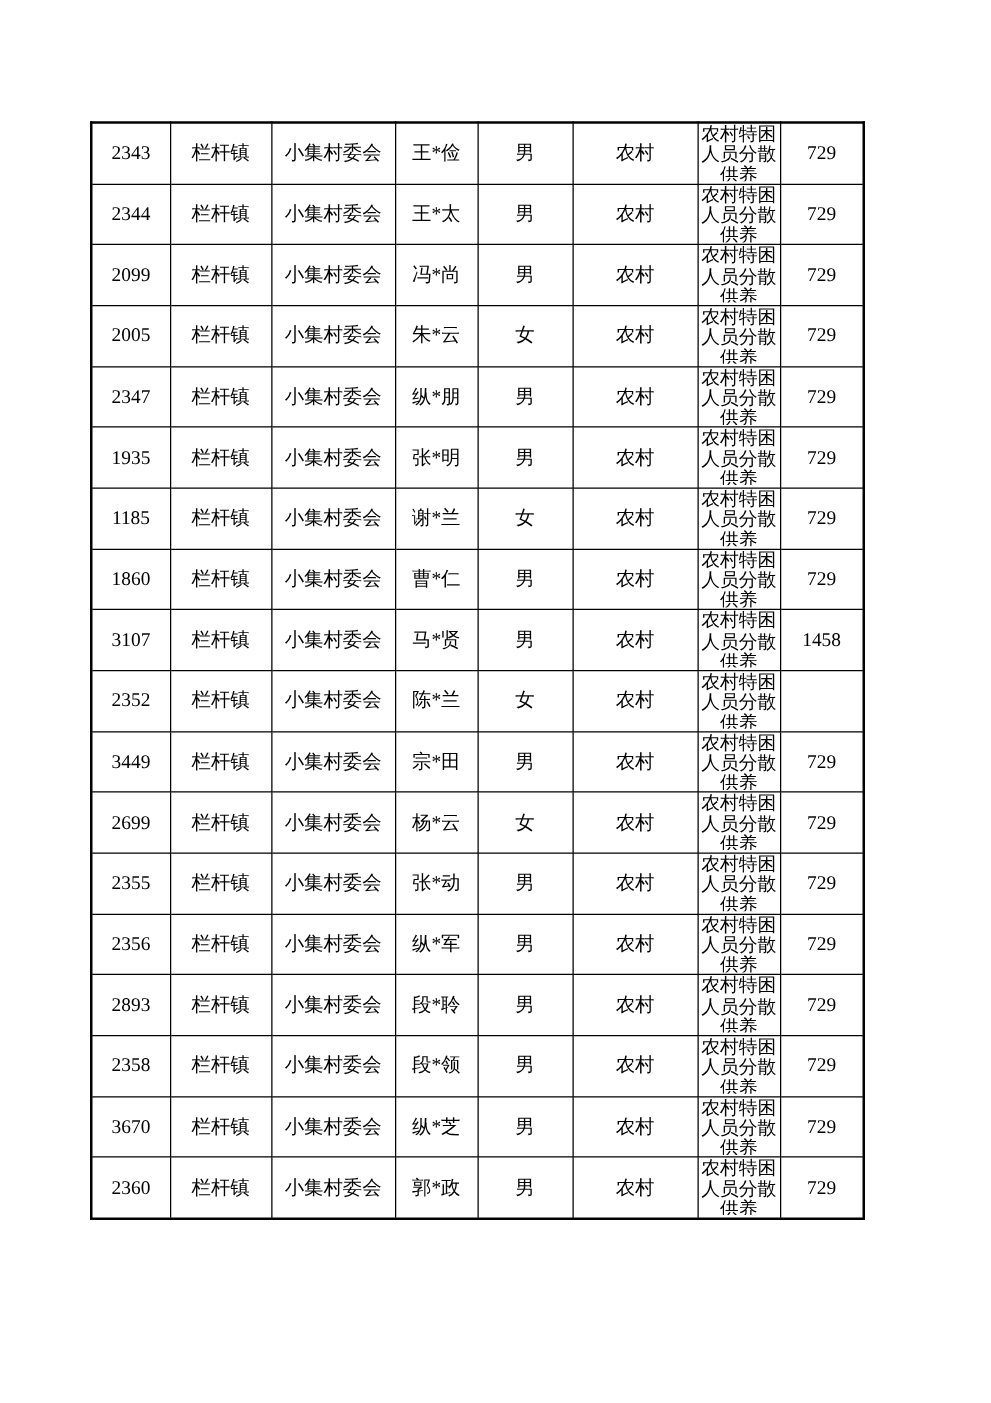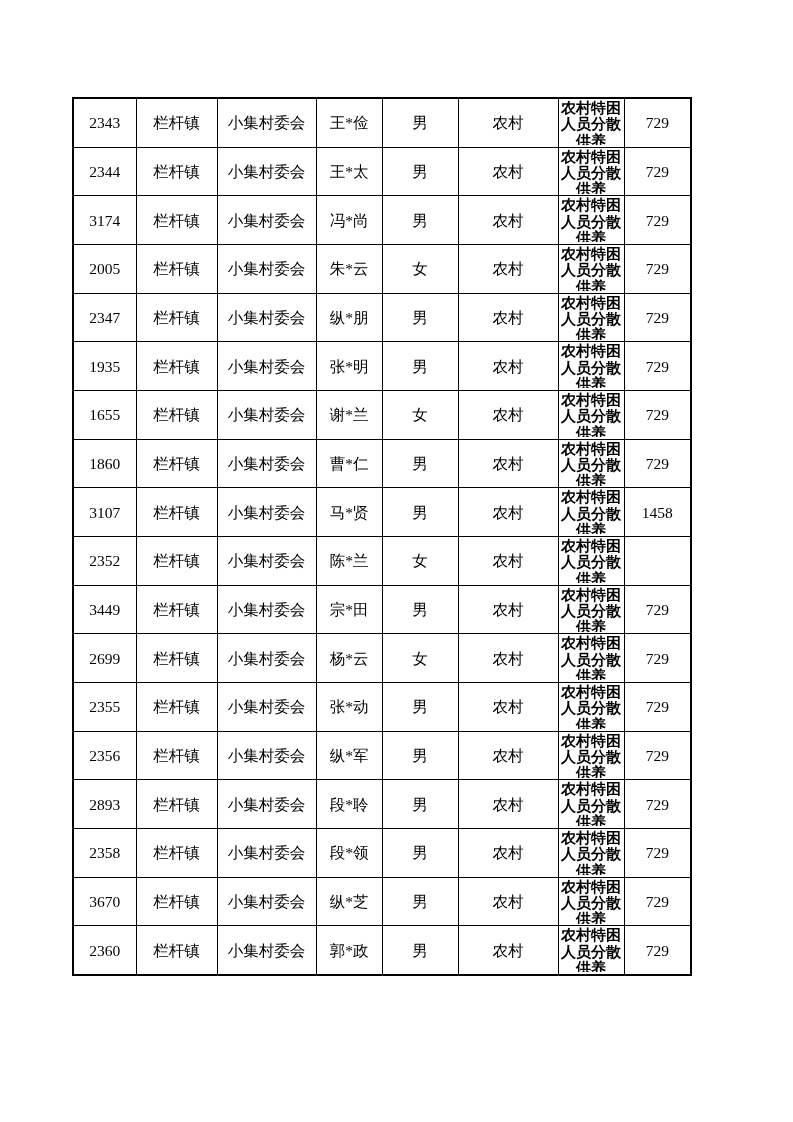--- a/index.html
+++ b/index.html
@@ -52,21 +52,20 @@
   col.w-village { width: 99px; }
   col.w-name    { width: 66px; }
   col.w-gender  { width: 76px; }
   col.w-area    { width: 100px; }
   col.w-cat     { width: 66px; }
   col.w-amount  { width: 67px; }
 
   td.c-category {
     vertical-align: top;
     white-space: normal;
-    font-weight: bold;
   }
   .cat-clip {
     height: 45px;
     overflow: hidden;
     font-size: 15px;
     line-height: 16.4px;
     padding-top: 1px;
     text-align: center;
     word-break: break-all;
   }
@@ -108,21 +107,21 @@
     <td>王*太</td>
     <td>男</td>
     <td>农村</td>
     <td class="c-category">
       <div class="cat-clip">农村特困人员分散供养</div>
     </td>
     <td>729</td>
   </tr>
 
   <tr>
-    <td>3174</td>
+    <td>2099</td>
     <td>栏杆镇</td>
     <td>小集村委会</td>
     <td>冯*尚</td>
     <td>男</td>
     <td>农村</td>
     <td class="c-category">
       <div class="cat-clip">农村特困人员分散供养</div>
     </td>
     <td>729</td>
   </tr>
@@ -160,21 +159,21 @@
     <td>张*明</td>
     <td>男</td>
     <td>农村</td>
     <td class="c-category">
       <div class="cat-clip">农村特困人员分散供养</div>
     </td>
     <td>729</td>
   </tr>
 
   <tr>
-    <td>1655</td>
+    <td>1185</td>
     <td>栏杆镇</td>
     <td>小集村委会</td>
     <td>谢*兰</td>
     <td>女</td>
     <td>农村</td>
     <td class="c-category">
       <div class="cat-clip">农村特困人员分散供养</div>
     </td>
     <td>729</td>
   </tr>

